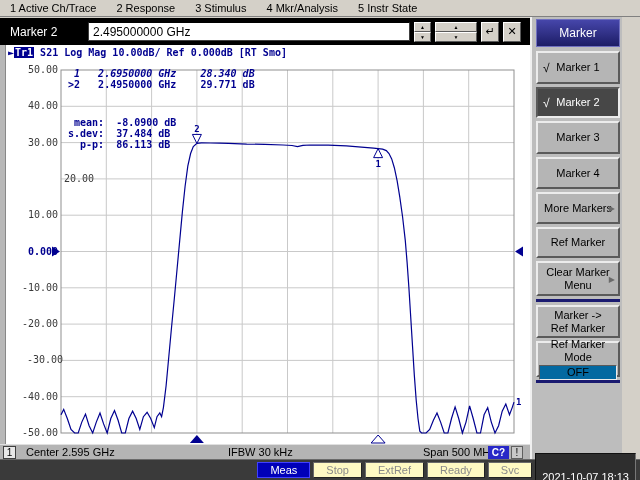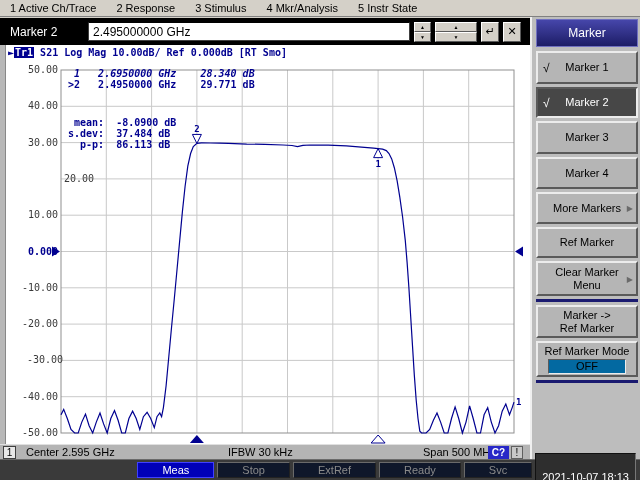--- a/index.html
+++ b/index.html
@@ -54,21 +54,21 @@
               border:1px solid #404040; text-align:center; line-height:12px; font-size:10px; }
   #status-center { margin-left:10px; }
   #status-ifbw { position:absolute; left:228px; }
   #status-span { position:absolute; left:423px; }
   #cor-badge { position:absolute; left:488px; width:21px; height:13px; background:#2828c8;
                color:#fff; font-size:10px; font-weight:bold; text-align:center; line-height:13px; }
   #warn-box { position:absolute; left:511px; width:12px; height:13px; background:#c8c8c8;
               border:1px solid #606060; text-align:center; line-height:12px; font-size:10px; }
 
   
-  #sidemenu { position:absolute; left:530px; top:17px; width:110px; height:442px;
+  #sidemenu { position:absolute; left:530px; top:17px; width:92px; height:442px;
               background:#bdbdbd; border-left:2px solid #f0f0f0;
               display:flex; flex-direction:column; padding:2px 2px 0 4px; }
   #menu-title { height:28px; margin-bottom:4px;
                 background:linear-gradient(#4646aa,#1d1d66);
                 border:1px solid #7070c0; color:#fff; font-size:12px;
                 display:flex; align-items:center; justify-content:center; }
   .skey { position:relative; background:#b5b5b5; border:2px solid;
           border-color:#ececec #5a5a5a #5a5a5a #ececec; color:#000;
           font-size:11px; display:flex; align-items:center; justify-content:center;
           text-align:center; white-space:pre-line; margin-bottom:3px; line-height:13px; }
@@ -80,24 +80,24 @@
                  font-size:8px; color:#6a6a6a; }
   .skey .valbox { display:block; background:#0369a1; border:1px solid;
                   border-color:#5a5a5a #ececec #ececec #5a5a5a; width:78px;
                   margin:1px auto 0; font-size:11px; }
   .menu-sep { height:3px; background:#1a1a70; margin:0 0 3px 0; }
 
   
   #taskbar { position:absolute; left:0; top:459px; width:640px; height:21px;
              background:#3a3a3a; border-top:1px solid #6a6a6a;
              display:flex; align-items:center; justify-content:flex-end; }
-  .tb-item { height:16px; line-height:15px; padding:0 24px; font-size:11px;
+  .tb-item { height:16px; line-height:15px; padding:0 12px; font-size:11px;
              margin-right:3px; }
   .tb-item.active { background:#0000b8; color:#fff; border:1px solid #4040ff; }
-  .tb-item.dim { background:#0f172a; color:#8a8a8a; border:1px solid;
+  .tb-item.dim { background:#fef9c3; color:#8a8a8a; border:1px solid;
                  border-color:#6a6a6a #222 #222 #6a6a6a; }
   .tb-clock { height:16px; line-height:15px; padding:16px 6px; margin-right:4px;
               background:#2e2e2e; color:#fff; font-size:11px; border:1px solid;
               border-color:#111 #777 #777 #111; }
 </style>
 </head>
 <body>
 
 <div id="menubar">
     <div class="menu-item">1 Active Ch/Trace</div>

